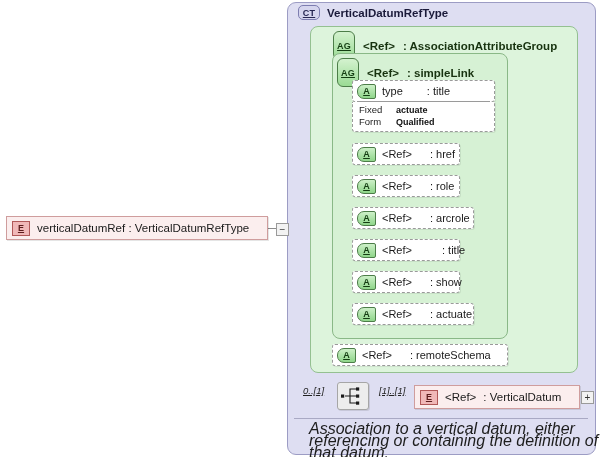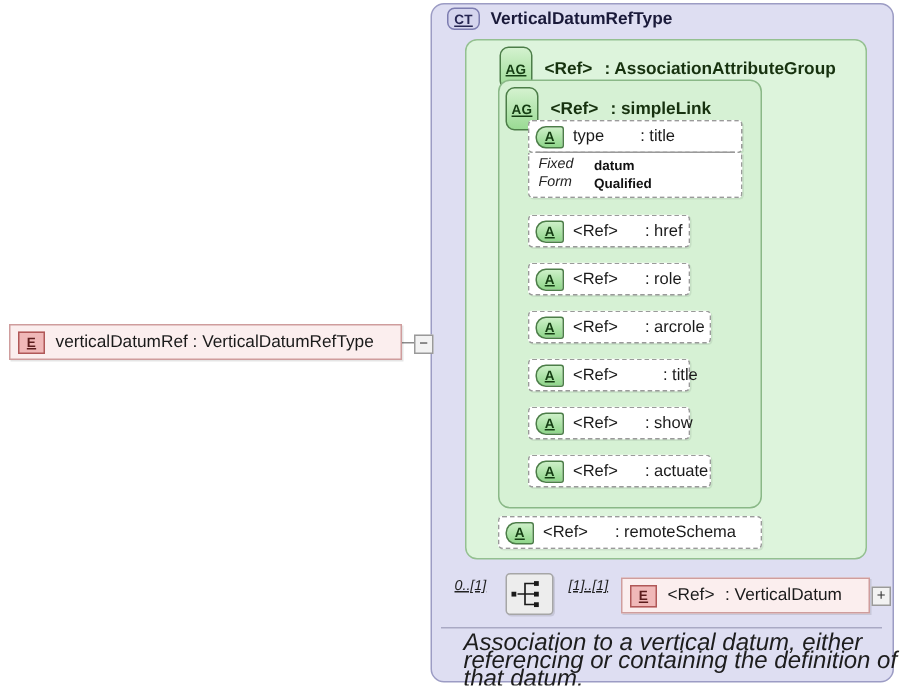--- a/index.html
+++ b/index.html
@@ -123,21 +123,21 @@
     background:#ffffff;
     border:1px dashed #9a9a9a;
     border-top:none;
     border-radius:0 0 3px 3px;
     box-shadow:1px 1px 0 rgba(0,0,0,.07);
     padding:2px 0 0 6px;
     box-sizing:border-box;
     line-height:12px;
   }
   .ff-row{display:flex;gap:7px;}
-  .ff-key{font-style:italic;font-size:9.5px;color:#222;width:30px;}
+  .ff-key{font-size:9.5px;color:#222;width:30px;}
   .ff-val{font-size:9px;color:#111;font-weight:bold;}
   .divline{
     position:absolute;left:357px;top:101px;width:133px;height:1px;background:#9a9a9a;
   }
 
   
   .attr-href   {left:352px;top:143px;width:108px;}
   .attr-role   {left:352px;top:175px;width:108px;}
   .attr-arcrole{left:352px;top:207px;width:122px;}
   .attr-title  {left:352px;top:239px;width:108px;}
@@ -233,21 +233,21 @@
 
   <div class="box attr attr-type">
     <span class="badge badge-a">A</span>
     <span class="txt nm">type</span>
     <span class="txt ty" style="margin-left:24px;">: title</span>
   </div>
   <div class="divline"></div>
   <div class="box fixedform">
     <div class="ff-row">
       <span class="ff-key">Fixed</span>
-      <span class="ff-val">datum</span>
+      <span class="ff-val">actuate</span>
     </div>
     <div class="ff-row">
       <span class="ff-key">Form</span>
       <span class="ff-val">Qualified</span>
     </div>
   </div>
 
   <div class="box attr attr-href">
     <span class="badge badge-a">A</span>
     <span class="txt nm">&lt;Ref&gt;</span>

